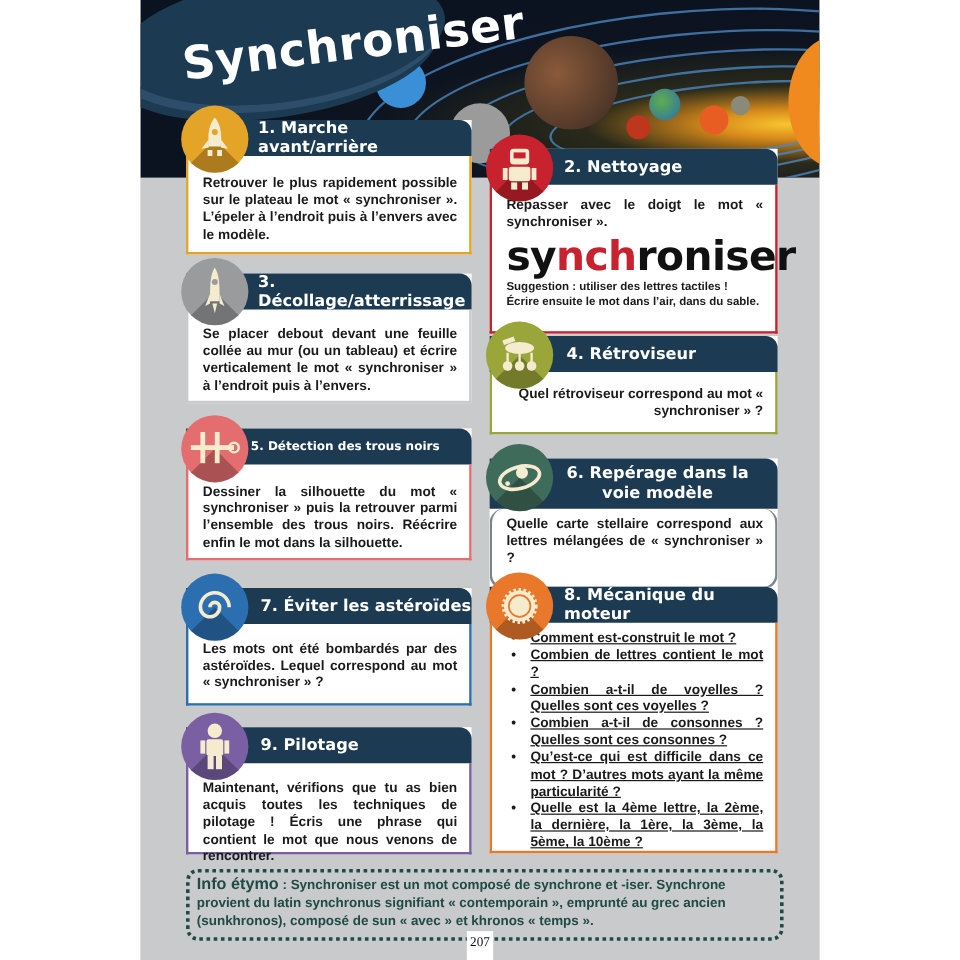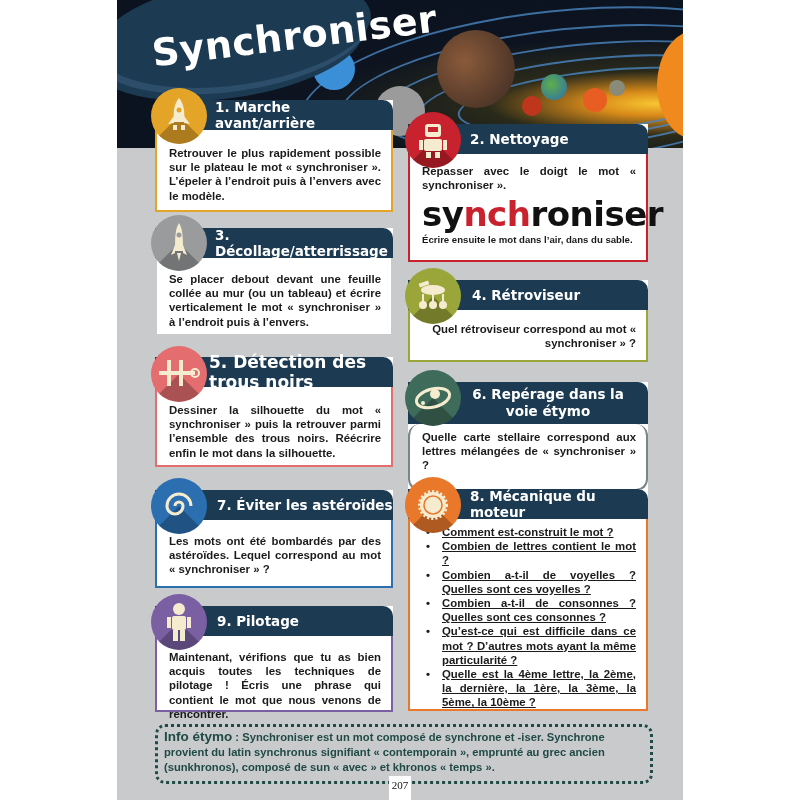--- a/index.html
+++ b/index.html
@@ -60,27 +60,28 @@
     <div class="shadow"></div>
     <svg viewBox="0 0 56 56">
         <path d="M28 10 C33 16 34 24 33 34 L23 34 C22 24 23 16 28 10Z" fill="#f5ecd0"></path>
         <circle cx="28" cy="22" r="2.5" fill="#e4a427"></circle>
         <path d="M23 28 L17 36 L23 35Z M33 28 L39 36 L33 35Z" fill="#f5ecd0"></path>
         <rect x="22" y="37" width="4" height="5" fill="#f5ecd0"></rect>
         <rect x="30" y="37" width="4" height="5" fill="#f5ecd0"></rect>
       </svg>
   </div>
 
-  <div class="card" style="left:291px;top:124px;width:240px;height:138px;">
+  <div class="card" style="left:291px;top:124px;width:240px;height:154px;">
     <div class="head" style="padding-left:62px;">
         <span>2. Nettoyage</span>
       </div>
     <div class="body" style="border-color:#c8222e;padding-top:10px;">
       <div>Repasser avec le doigt le mot « synchroniser ».</div>
       <div class="big-word"><span>sy</span><span class="red">nch</span><span>roniser</span></div>
+      <div class="suggest">Suggestion : utiliser des lettres tactiles !</div>
       <div class="suggest">Écrire ensuite le mot dans l’air, dans du sable.</div>
     </div>
   </div>
   <div class="icon-circle" style="left:288px;top:112px;width:56px;height:56px;background:#c8222e;">
     <div class="shadow"></div>
     <svg viewBox="0 0 56 56">
         <rect x="20" y="12" width="16" height="13" rx="3" fill="#f5ecd0"></rect>
         <rect x="23" y="15" width="10" height="5" fill="#c8222e"></rect>
         <rect x="19" y="27" width="18" height="12" rx="2" fill="#f5ecd0"></rect>
         <rect x="14" y="28" width="4" height="10" fill="#f5ecd0"></rect>
@@ -120,39 +121,39 @@
         <line x1="18" y1="26" x2="18" y2="34" stroke="#f5ecd0" stroke-width="2"></line>
         <line x1="28" y1="26" x2="28" y2="34" stroke="#f5ecd0" stroke-width="2"></line>
         <line x1="38" y1="26" x2="38" y2="34" stroke="#f5ecd0" stroke-width="2"></line>
         <circle cx="18" cy="37" r="4" fill="#f5ecd0"></circle>
         <circle cx="28" cy="37" r="4" fill="#f5ecd0"></circle>
         <circle cx="38" cy="37" r="4" fill="#f5ecd0"></circle>
       </svg>
   </div>
 
   <div class="card" style="left:38px;top:357px;width:238px;height:110px;">
-    <div class="head" style="padding-left:54px;font-size:17px;">
+    <div class="head" style="padding-left:54px;font-size:10px;">
         <span>5. Détection des trous noirs</span>
       </div>
     <div class="body" style="border-color:#e36d6f;padding-top:16px;">Dessiner la silhouette du mot « synchroniser » puis la retrouver parmi l’ensemble des trous noirs. Réécrire enfin le mot dans la silhouette.</div>
   </div>
   <div class="icon-circle" style="left:34px;top:346px;width:56px;height:56px;background:#e36d6f;">
     <div class="shadow"></div>
     <svg viewBox="0 0 56 56">
         <rect x="16" y="14" width="4" height="26" fill="#f5ecd0"></rect>
         <rect x="28" y="14" width="4" height="26" fill="#f5ecd0"></rect>
         <rect x="8" y="25" width="36" height="4" fill="#f5ecd0"></rect>
         <circle cx="44" cy="27" r="4" fill="none" stroke="#f5ecd0" stroke-width="2"></circle>
       </svg>
   </div>
 
   <div class="card" style="left:291px;top:382px;width:240px;height:109px;">
     <div class="head" style="height:42px;justify-content:center;flex-direction:column;padding-left:40px;text-align:center;line-height:17px;">
         <span>6. Repérage dans la</span>
-        <span>voie étymo</span>
+        <span>voie modèle</span>
       </div>
     <div class="body" style="top:42px;border-color:#7a8588;padding-top:6px;border-radius:12px;">Quelle carte stellaire correspond aux lettres mélangées de « synchroniser » ?</div>
   </div>
   <div class="icon-circle" style="left:288px;top:370px;width:56px;height:56px;background:#3f6b5a;">
     <div class="shadow"></div>
     <svg viewBox="0 0 56 56">
         <ellipse cx="28" cy="28" rx="17" ry="9" transform="rotate(-15 28 28)" fill="none" stroke="#f5ecd0" stroke-width="3"></ellipse>
         <circle cx="30" cy="24" r="5" fill="#f5ecd0"></circle>
         <circle cx="18" cy="33" r="2" fill="#f5ecd0"></circle>
       </svg>

